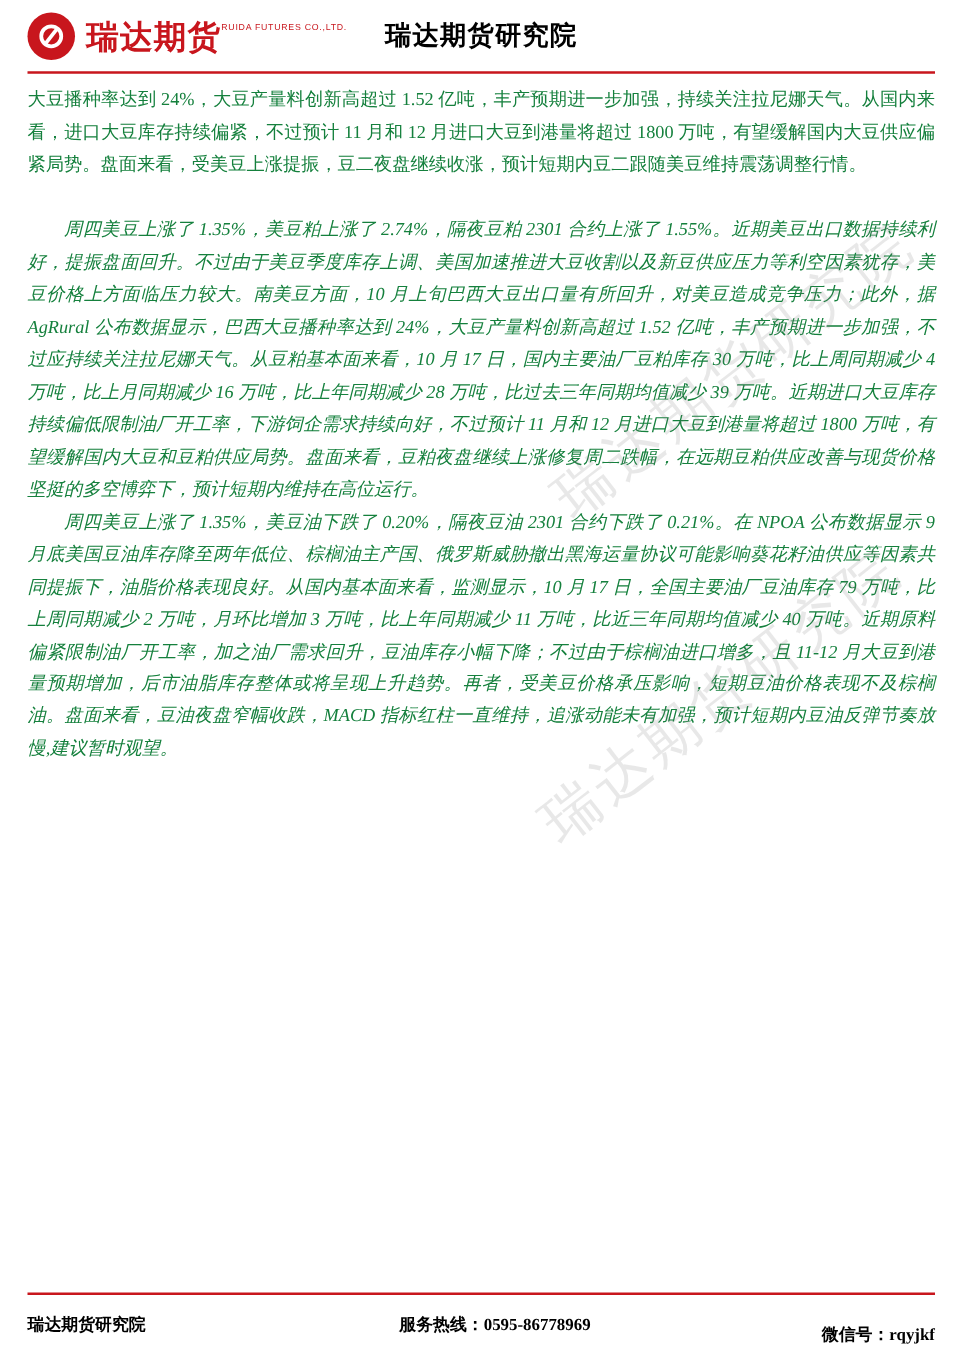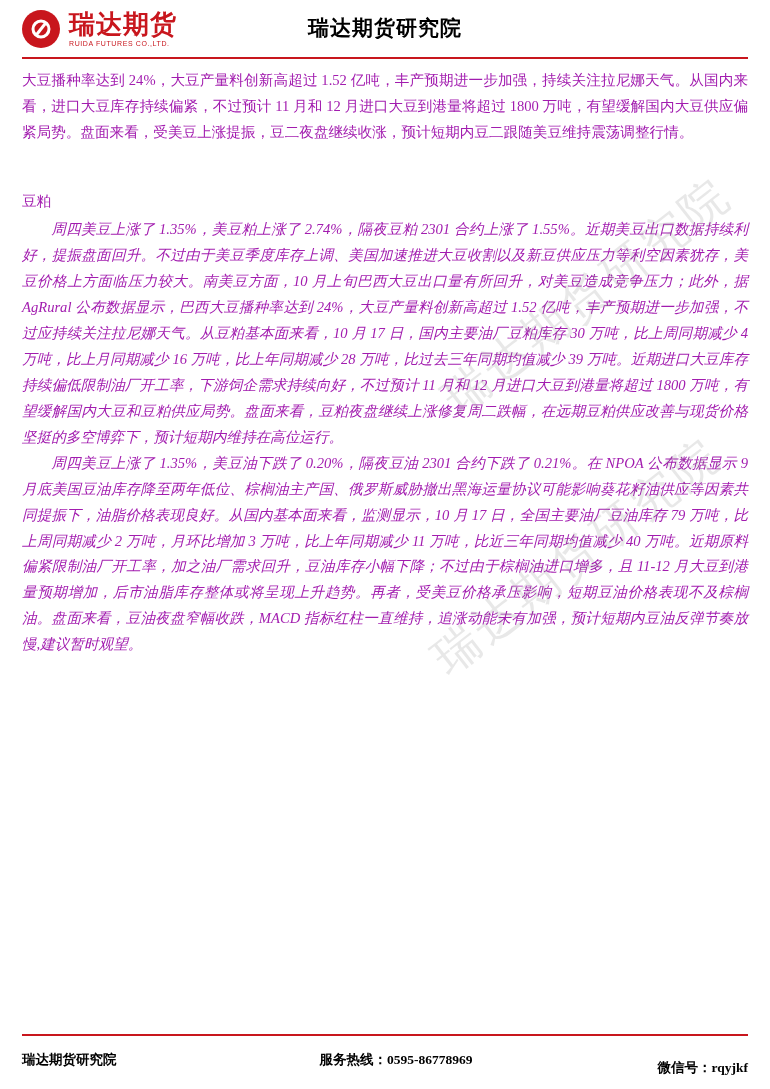--- a/index.html
+++ b/index.html
@@ -61,21 +61,21 @@
     position: absolute;
     left: 50%;
     top: 50%;
     width: 3px;
     height: 14px;
     background: #ffffff;
     transform: translate(-50%, -50%) rotate(38deg);
   }
   .brand-text {
     display: flex;
-    flex-direction: column;
+    flex-direction: row;
     justify-content: center;
     line-height: 1;
   }
   .brand-cn {
     font-family: "Liberation Sans", "DejaVu Sans", sans-serif;
     font-size: 26px;
     font-weight: bold;
     color: #c8161d;
     letter-spacing: 1px;
   }
@@ -136,21 +136,21 @@
     padding: 10px 22px 0 22px;
     box-sizing: border-box;
     z-index: 2;
   }
   p {
     margin: 0;
     font-size: 14.6px;
     line-height: 1.78;
     text-align: justify;
     text-justify: inter-ideograph;
-    color: #a21caf;
+    color: #15803d;
   }
   p.indent { text-indent: 2em; font-style: italic; }
   .sec-title {
     margin-top: 17px;
     margin-bottom: 2px;
     font-size: 14.6px;
     line-height: 1.78;
   }
   .gap-md { height: 26px; }
 
@@ -201,21 +201,20 @@
     <div class="header-title">瑞达期货研究院</div>
     <div class="header-rule"></div>
   </div>
 
   <div class="content">
 
     <p>大豆播种率达到 24%，大豆产量料创新高超过 1.52 亿吨，丰产预期进一步加强，持续关注拉尼娜天气。从国内来看，进口大豆库存持续偏紧，不过预计 11 月和 12 月进口大豆到港量将超过 1800 万吨，有望缓解国内大豆供应偏紧局势。盘面来看，受美豆上涨提振，豆二夜盘继续收涨，预计短期内豆二跟随美豆维持震荡调整行情。</p>
 
     <div class="gap-md"></div>
 
-    <p class="sec-title">豆粕</p>
     <p class="indent">周四美豆上涨了 1.35%，美豆粕上涨了 2.74%，隔夜豆粕 2301 合约上涨了 1.55%。近期美豆出口数据持续利好，提振盘面回升。不过由于美豆季度库存上调、美国加速推进大豆收割以及新豆供应压力等利空因素犹存，美豆价格上方面临压力较大。南美豆方面，10 月上旬巴西大豆出口量有所回升，对美豆造成竞争压力；此外，据 AgRural 公布数据显示，巴西大豆播种率达到 24%，大豆产量料创新高超过 1.52 亿吨，丰产预期进一步加强，不过应持续关注拉尼娜天气。从豆粕基本面来看，10 月 17 日，国内主要油厂豆粕库存 30 万吨，比上周同期减少 4 万吨，比上月同期减少 16 万吨，比上年同期减少 28 万吨，比过去三年同期均值减少 39 万吨。近期进口大豆库存持续偏低限制油厂开工率，下游饲企需求持续向好，不过预计 11 月和 12 月进口大豆到港量将超过 1800 万吨，有望缓解国内大豆和豆粕供应局势。盘面来看，豆粕夜盘继续上涨修复周二跌幅，在远期豆粕供应改善与现货价格坚挺的多空博弈下，预计短期内维持在高位运行。</p>
 
     <p class="indent">周四美豆上涨了 1.35%，美豆油下跌了 0.20%，隔夜豆油 2301 合约下跌了 0.21%。在 NPOA 公布数据显示 9 月底美国豆油库存降至两年低位、棕榈油主产国、俄罗斯威胁撤出黑海运量协议可能影响葵花籽油供应等因素共同提振下，油脂价格表现良好。从国内基本面来看，监测显示，10 月 17 日，全国主要油厂豆油库存 79 万吨，比上周同期减少 2 万吨，月环比增加 3 万吨，比上年同期减少 11 万吨，比近三年同期均值减少 40 万吨。近期原料偏紧限制油厂开工率，加之油厂需求回升，豆油库存小幅下降；不过由于棕榈油进口增多，且 11-12 月大豆到港量预期增加，后市油脂库存整体或将呈现上升趋势。再者，受美豆价格承压影响，短期豆油价格表现不及棕榈油。盘面来看，豆油夜盘窄幅收跌，MACD 指标红柱一直维持，追涨动能未有加强，预计短期内豆油反弹节奏放慢,建议暂时观望。</p>
 
     <div class="gap-md"></div>
 
 
   </div>
 
   <div class="footer">

